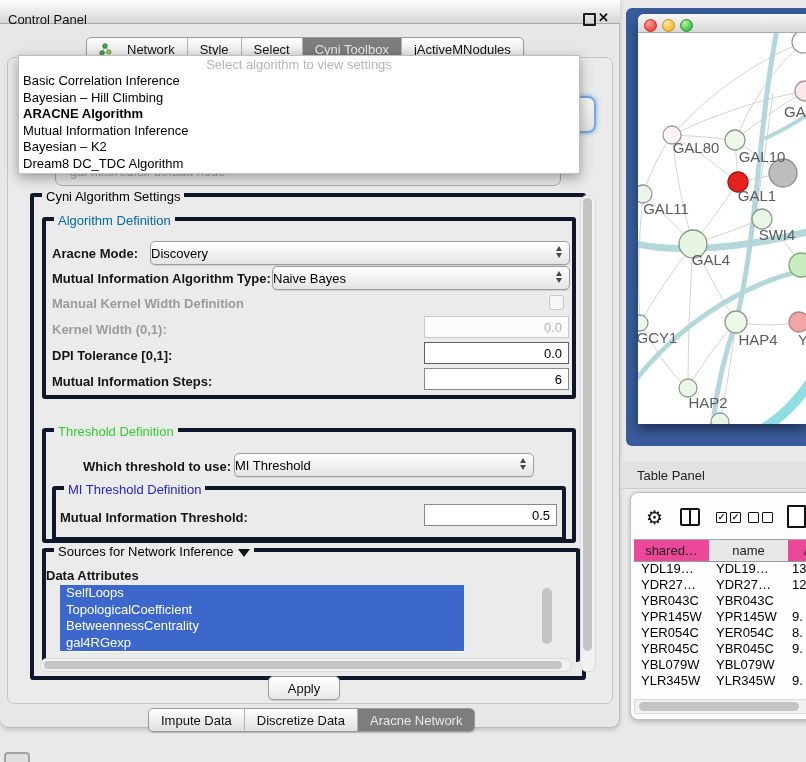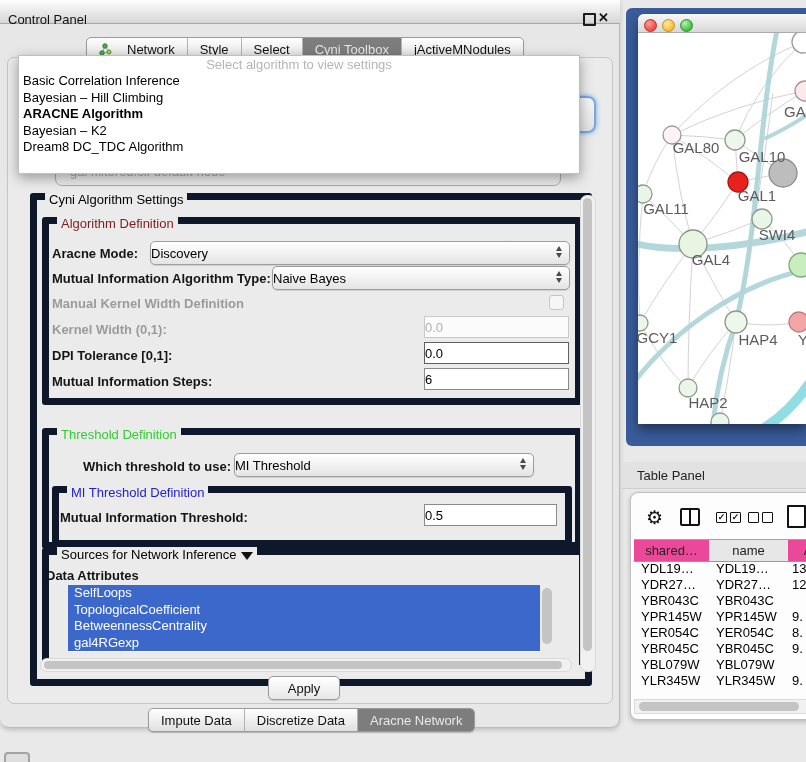--- a/index.html
+++ b/index.html
@@ -37,39 +37,39 @@
       background:linear-gradient(#f6f6f6,#e3e3e3);box-shadow:0 0 5px rgba(98,158,226,.9);z-index:5}
 
   
   .popup{left:18px;top:55px;width:560px;height:117px;background:#fff;border:1px solid #bfbfbf;
       box-shadow:0 4px 12px rgba(0,0,0,.35);z-index:50;font-size:13px}
   .popup-prompt{height:17px;line-height:17px;text-align:center;color:#b5b5b5}
   .popup-item{height:16.6px;line-height:16.6px;padding-left:4px;color:#000;white-space:nowrap}
   .popup-item.bold{font-weight:bold}
 
   
-  .group{position:absolute;border:7px solid #0f172a;border-radius:3px}
+  .group{position:absolute;border:4px solid #0f172a;border-radius:3px}
   .legend{position:absolute;top:-8px;left:8px;background:#ebebeb;padding:0 4px;font-size:13px;
       white-space:nowrap}
   .lbl{position:absolute;font-size:13px;font-weight:bold;color:#151515;white-space:nowrap}
   .lbl.dis{color:#9b9b9b}
 
   
   .combo{position:absolute;height:22px;border:1px solid #9d9d9d;border-radius:5px;
       background:linear-gradient(#ffffff,#e4e4e4);display:flex;align-items:center;
       font-size:13px;color:#000;padding-left:0;box-shadow:0 1px 1px rgba(0,0,0,.12)}
   .arrows{position:absolute;right:7px;top:4px;display:flex;flex-direction:column;align-items:center}
   .tri-up{width:0;height:0;border-left:3.5px solid transparent;border-right:3.5px solid transparent;
       border-bottom:5px solid #4a4a4a;margin-bottom:2px}
   .tri-dn{width:0;height:0;border-left:3.5px solid transparent;border-right:3.5px solid transparent;
       border-top:5px solid #4a4a4a}
 
   
   .field{position:absolute;height:20px;background:#fff;border:1px solid #8a8a8a;font-size:13px;
-      display:flex;align-items:center;padding-right:6px;color:#000}
+      display:flex;align-items:center;justify-content:flex-end;padding-right:6px;color:#000}
   .field.strong{border-color:#5f5f5f}
   .field.dis{border-color:#c9c9c9;color:#b2b2b2;background:#fbfbfb}
   .checkbox{position:absolute;width:13px;height:13px;border:1px solid #c6c6c6;border-radius:3px;
       background:#f6f6f6}
 
   
   .attr-list{position:absolute;overflow:hidden;background:#fff}
   .attr-item{height:16.5px;line-height:16.5px;background:#3c68cc;color:#fff;font-size:13px;
       padding-left:6px;white-space:nowrap}
 
@@ -159,31 +159,32 @@
   <div class="abs combo-ghost">
     <span>gal4filtered.sif default node</span>
   </div>
 
   <div class="abs popup">
     <div class="popup-prompt">Select algorithm to view settings</div>
     <div id="dd-items">
         <div class="popup-item">Basic Correlation Inference</div>
         <div class="popup-item">Bayesian – Hill Climbing</div>
         <div class="popup-item bold">ARACNE Algorithm</div>
+        <div class="popup-item">Mutual Information Inference</div>
         <div class="popup-item">Bayesian – K2</div>
         <div class="popup-item">Dream8 DC_TDC Algorithm</div>
       </div>
   </div>
 
   <div class="group" style="left:30px;top:193px;width:548px;height:479px">
     <span class="legend">Cyni Algorithm Settings</span>
   </div>
 
   <div class="group" style="left:42px;top:217px;width:526px;height:174px">
-    <span class="legend" style="color:#7f1d1d">Algorithm Definition</span>
+    <span class="legend" style="color:#0369a1">Algorithm Definition</span>
   </div>
   <div class="lbl" style="left:52px;top:246px">Aracne Mode:</div>
   <div class="combo" style="left:150px;top:241px;width:418px">
     <span>Discovery</span>
     <span class="arrows">
         <i class="tri-up"></i>
         <i class="tri-dn"></i>
       </span>
   </div>
   <div class="lbl" style="left:52px;top:271px">Mutual Information Algorithm Type:</div>
@@ -226,21 +227,21 @@
   </div>
   <div class="lbl" style="left:60px;top:510px">Mutual Information Threshold:</div>
   <div class="field" style="left:424px;top:504px;width:125px">
     <span>0.5</span>
   </div>
 
   <div class="group" style="left:42px;top:548px;width:530px;height:110px;border-bottom:none">
     <span class="legend"><span>Sources for Network Inference</span><span class="down-arrow"></span></span>
   </div>
   <div class="lbl" style="left:46px;top:568px">Data Attributes</div>
-  <div class="attr-list" style="left:68px;top:585px;width:472px;height:67px" id="attr-list">
+  <div class="attr-list" style="left:60px;top:585px;width:404px;height:67px" id="attr-list">
       <div class="attr-item">SelfLoops</div>
       <div class="attr-item">TopologicalCoefficient</div>
       <div class="attr-item">BetweennessCentrality</div>
       <div class="attr-item">gal4RGexp</div>
     </div>
   <div class="sb-thumb" style="left:542px;top:588px;width:10px;height:56px"></div>
 
   <div class="sb-track" style="left:580px;top:195px;width:14px;height:475px">
     <div class="sb-thumb" style="left:2px;top:2px;width:9px;height:453px"></div>
   </div>

